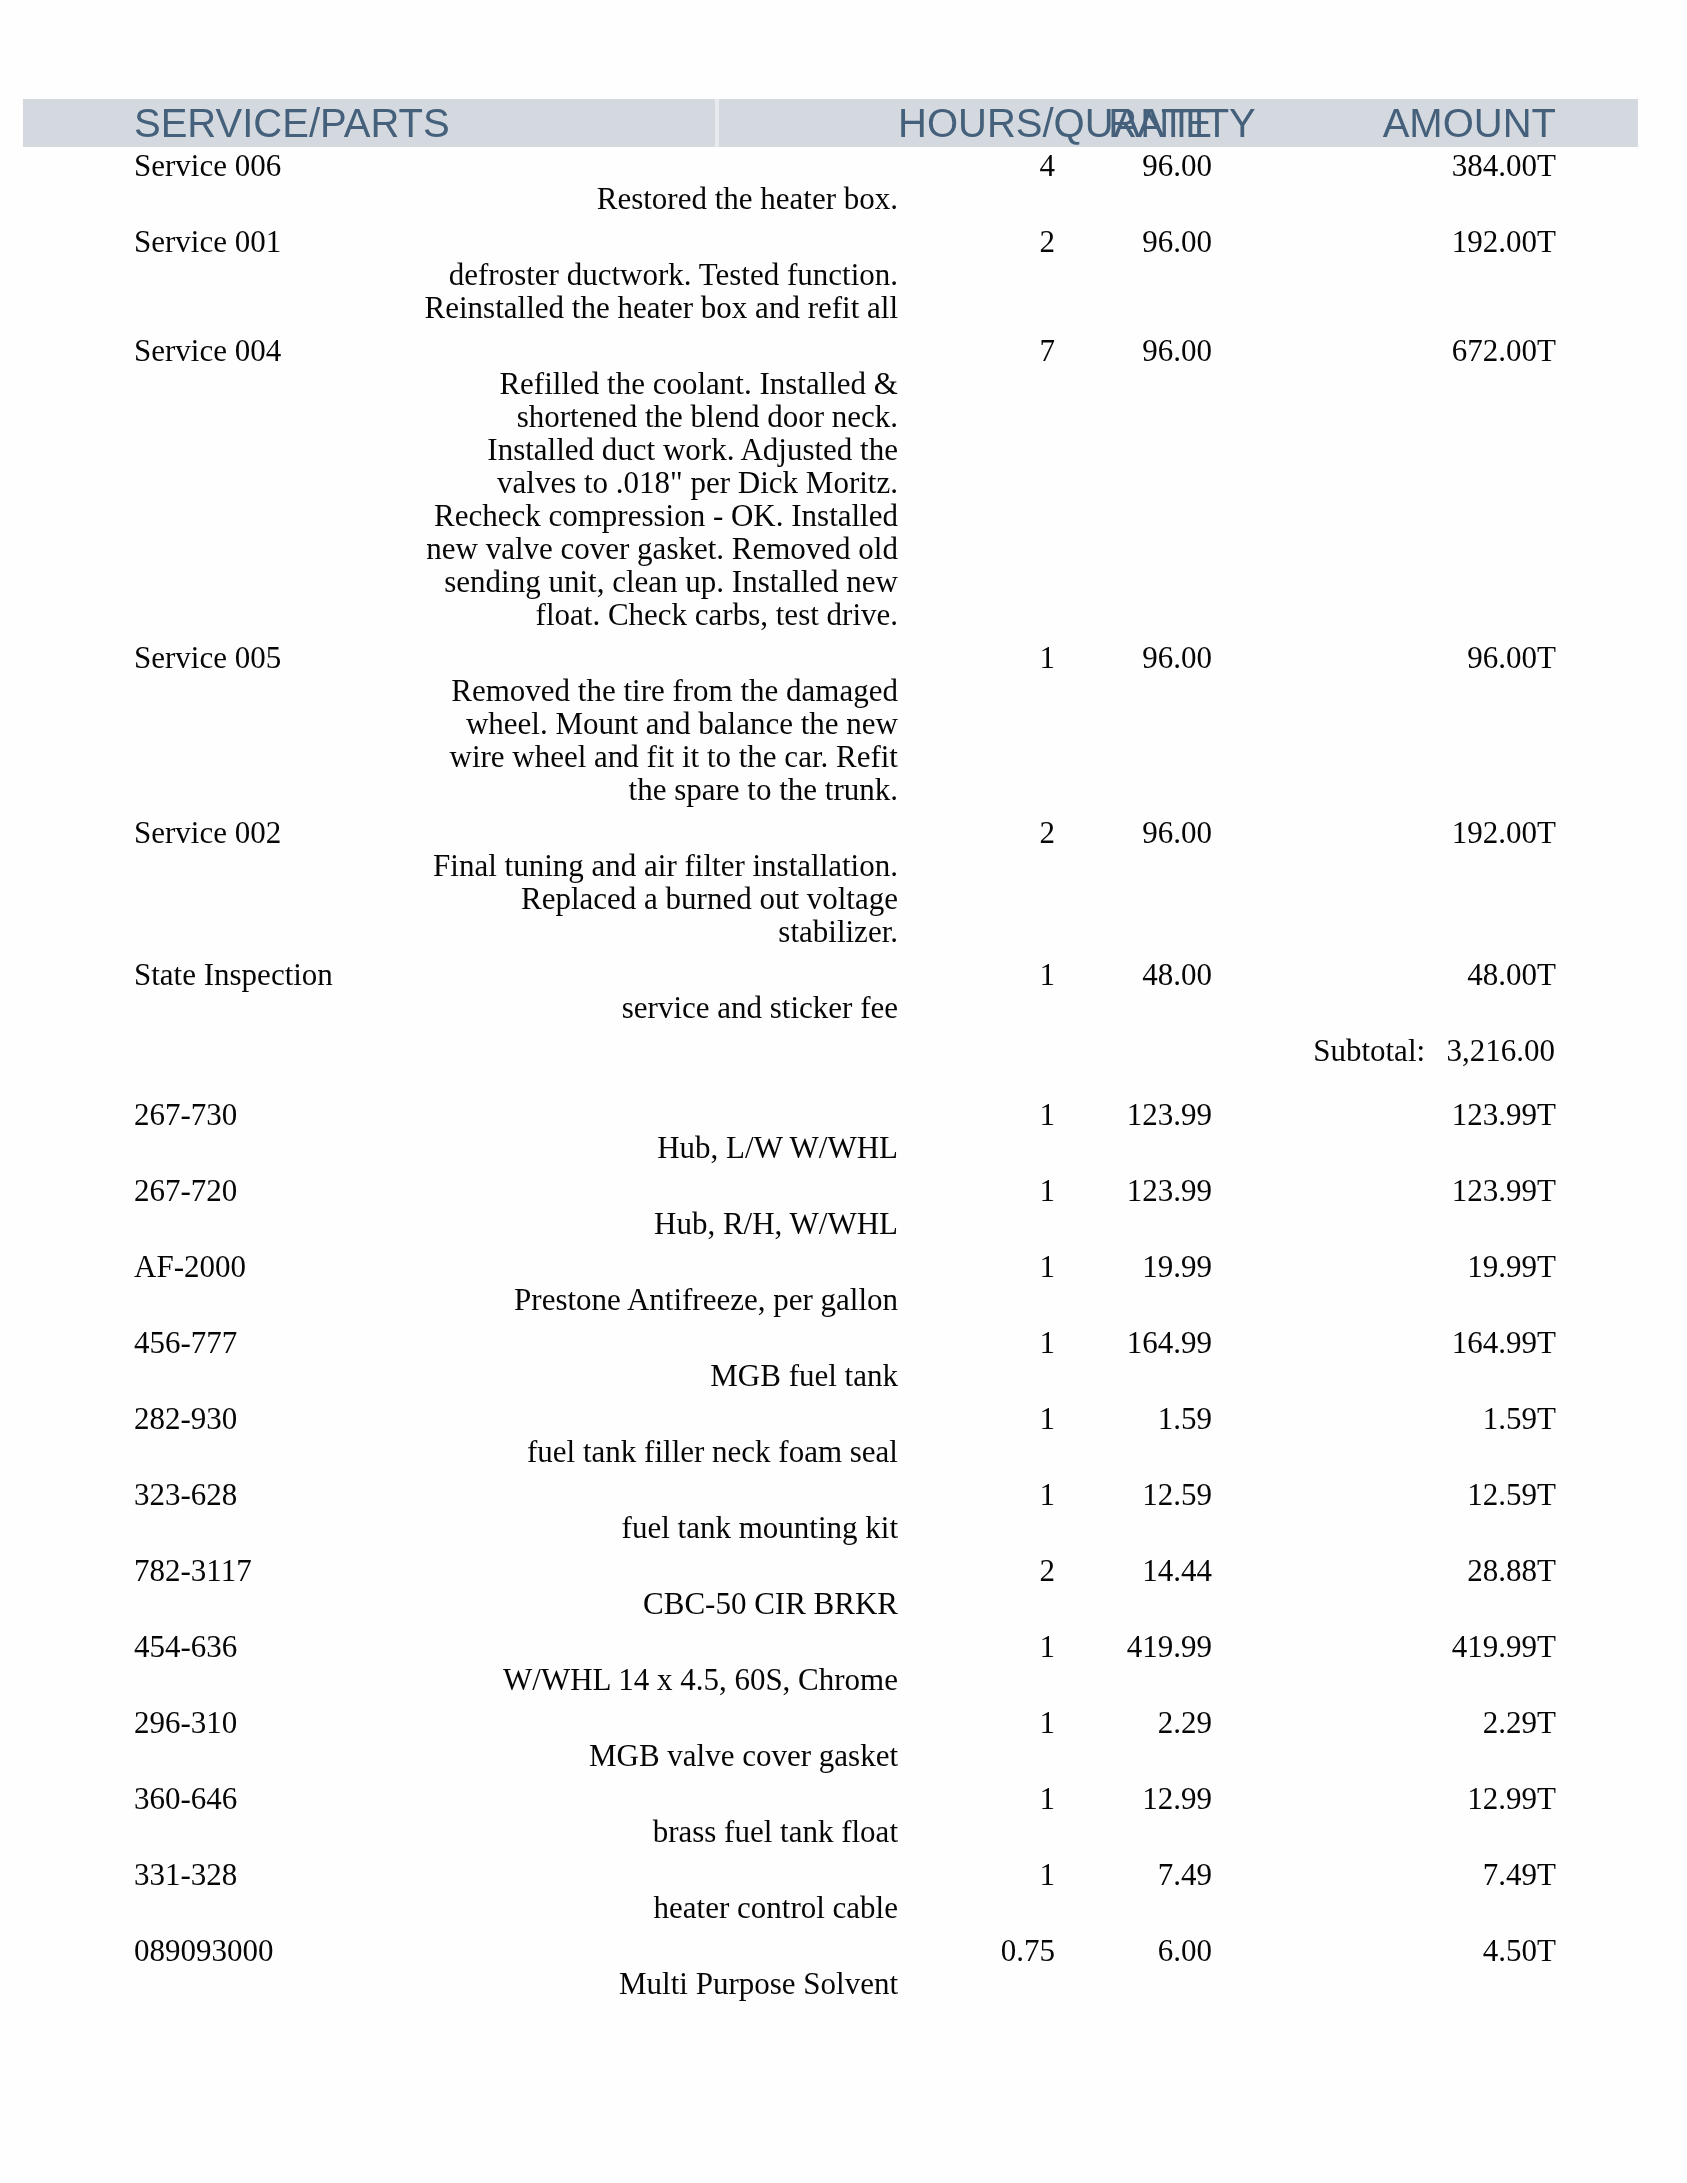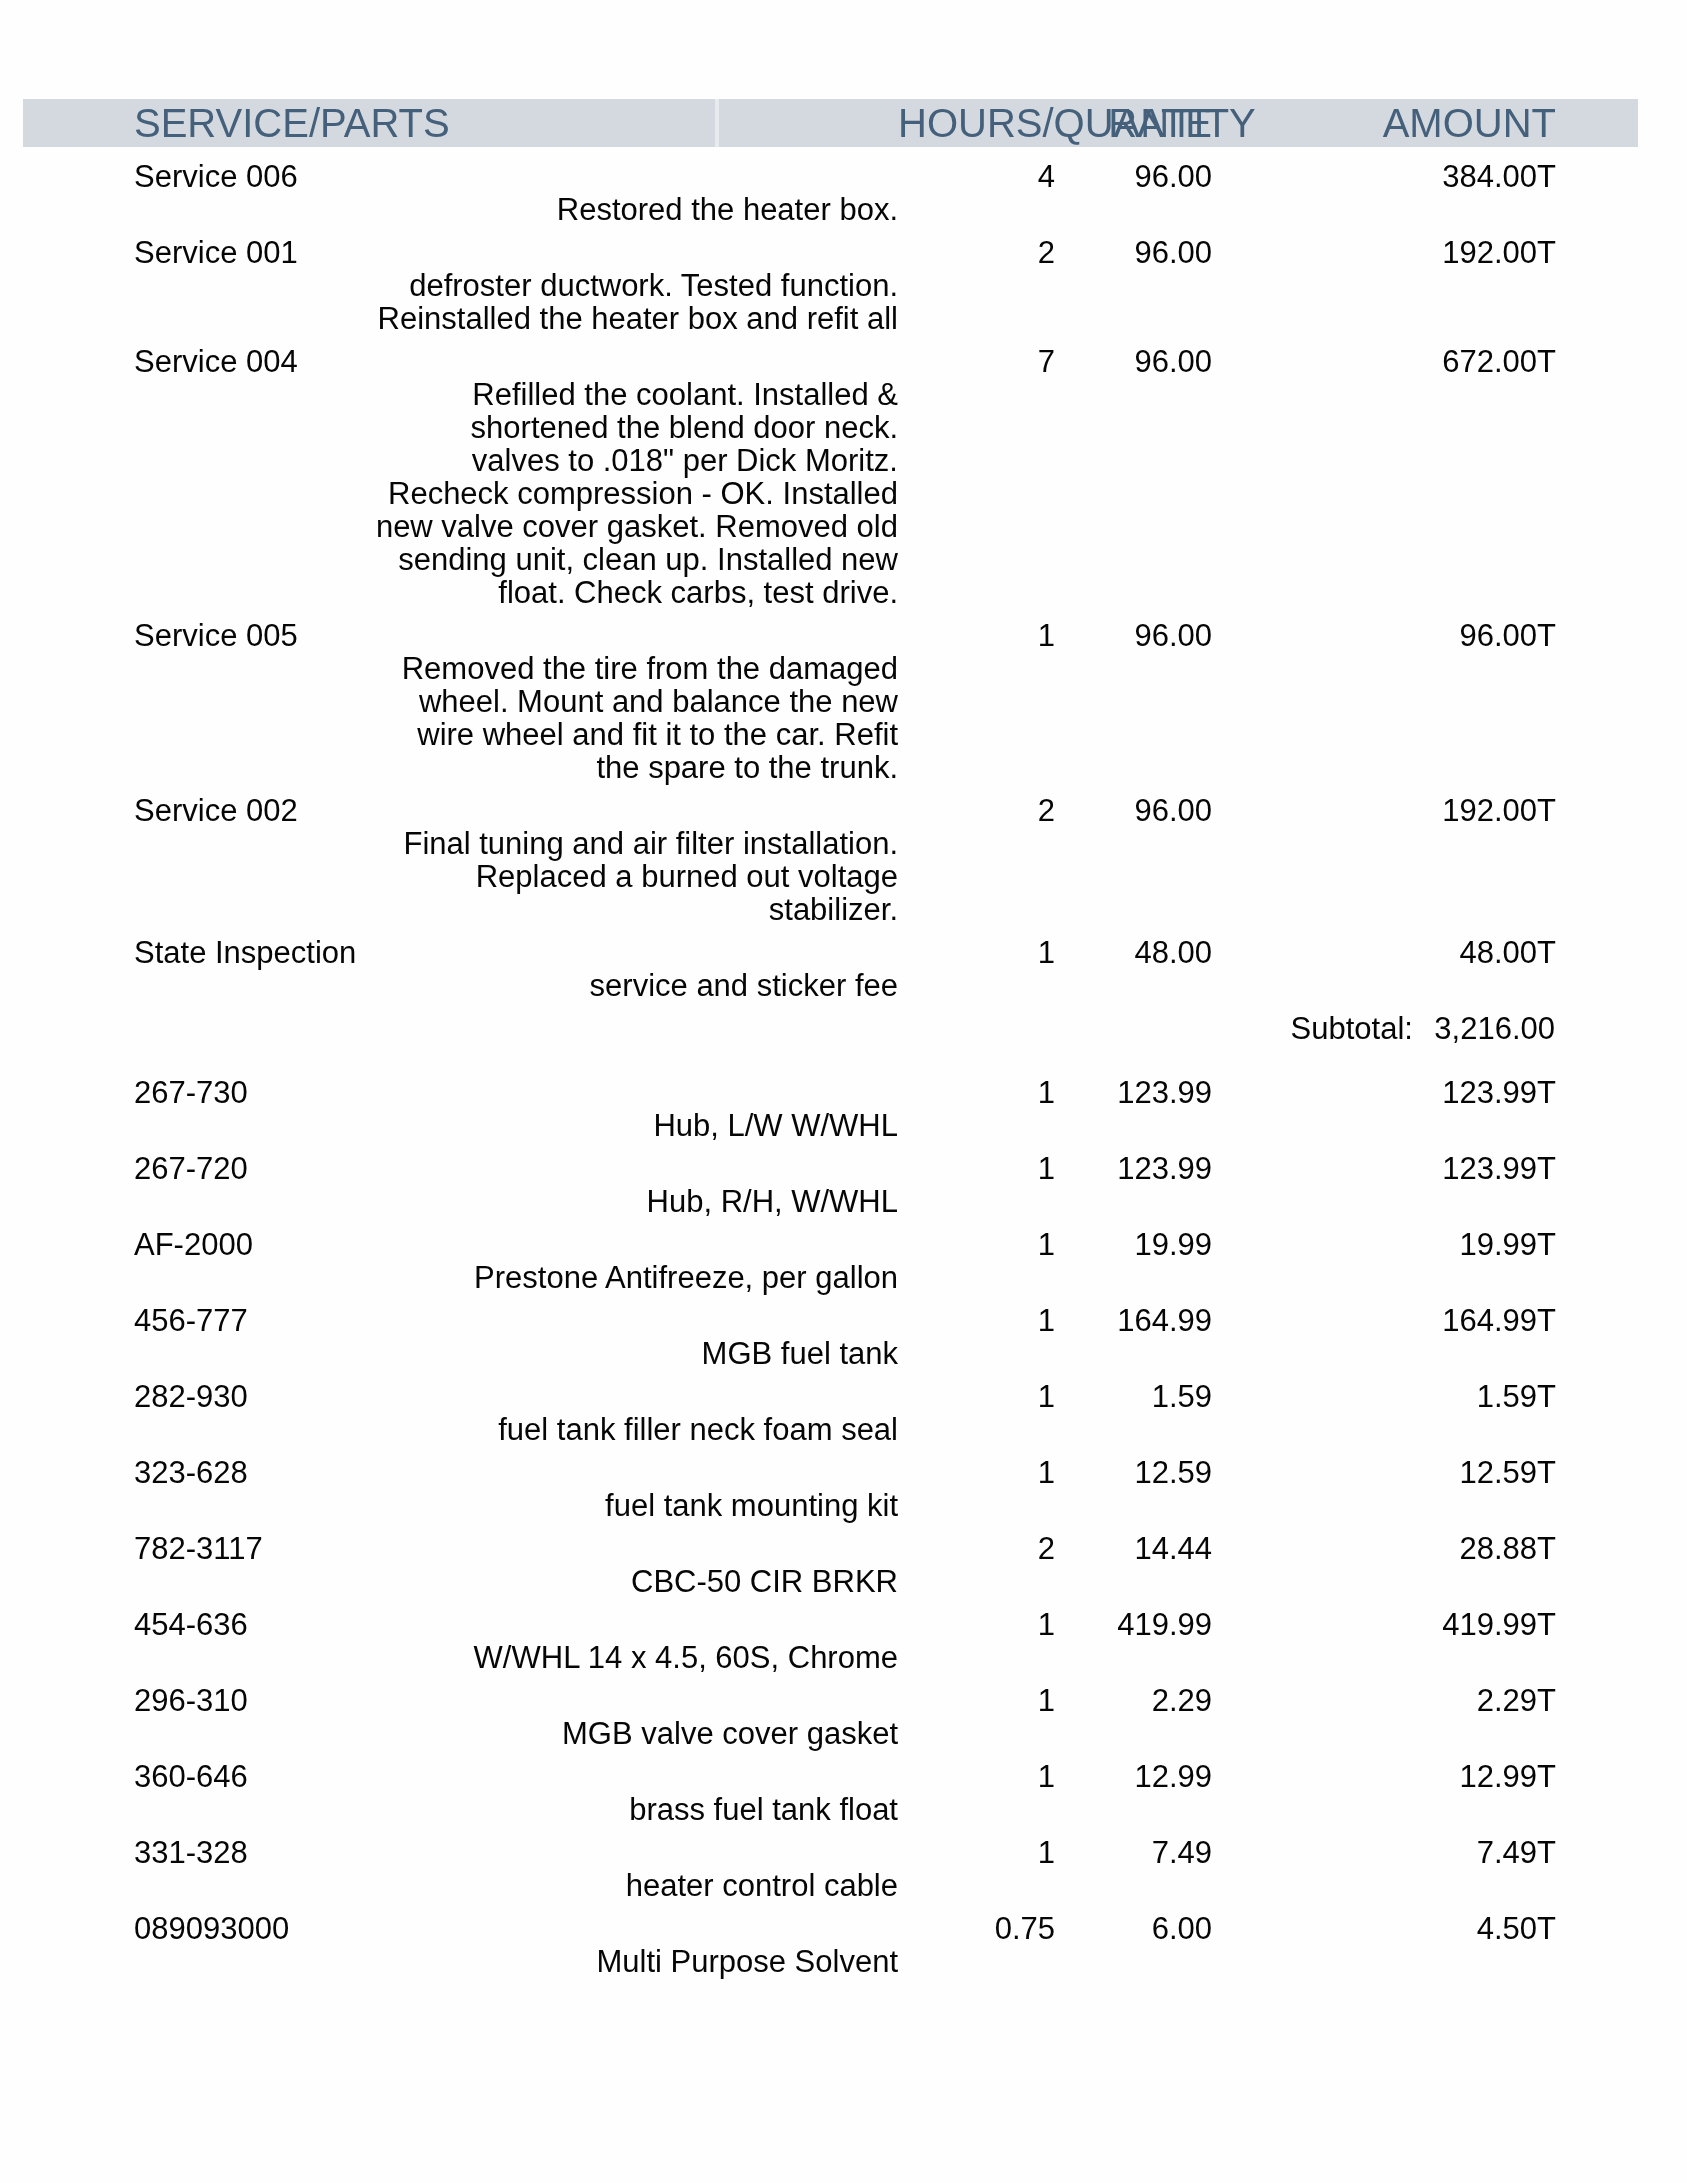--- a/index.html
+++ b/index.html
@@ -51,21 +51,22 @@
     align-items: center;
     color: var(--header-text, #45607b);
     font-size: 40px;
     line-height: 48px;
   }
   .content {
     position: absolute;
     top: 147px;
     left: 0;
     width: 1687px;
-    padding-top: 13px;
+    padding-top: 2px;
+    font-family: Liberation Serif, serif;
   }
   .entry {
     display: grid;
     grid-template-columns: 764px 157px 157px 344px;
     box-sizing: border-box;
     padding: 0 132px 0 134px;
     margin-bottom: 10px;
   }
   .entry .desc {
     grid-column: 1;
@@ -124,20 +125,21 @@
           <div class="cell desc">Reinstalled the heater box and refit all</div>
         </div>
 
   <div class="entry">
     <div class="cell name">Service 004</div>
     <div class="cell num qty">7</div>
     <div class="cell num rate">96.00</div>
     <div class="cell num amount">672.00T</div>
   <div class="cell desc">Refilled the coolant. Installed &amp;</div>
           <div class="cell desc">shortened the blend door neck.</div>
+          <div class="cell desc">Installed duct work. Adjusted the</div>
           <div class="cell desc">valves to .018" per Dick Moritz.</div>
           <div class="cell desc">Recheck compression - OK. Installed</div>
           <div class="cell desc">new valve cover gasket. Removed old</div>
           <div class="cell desc">sending unit, clean up. Installed new</div>
           <div class="cell desc">float. Check carbs, test drive.</div>
         </div>
 
   <div class="entry">
     <div class="cell name">Service 005</div>
     <div class="cell num qty">1</div>

